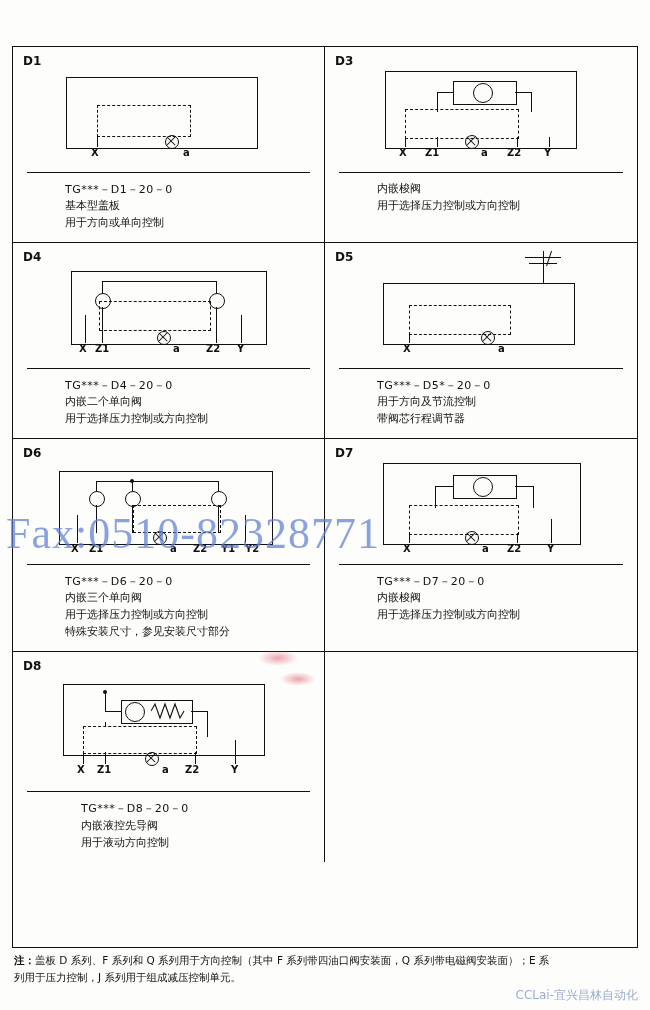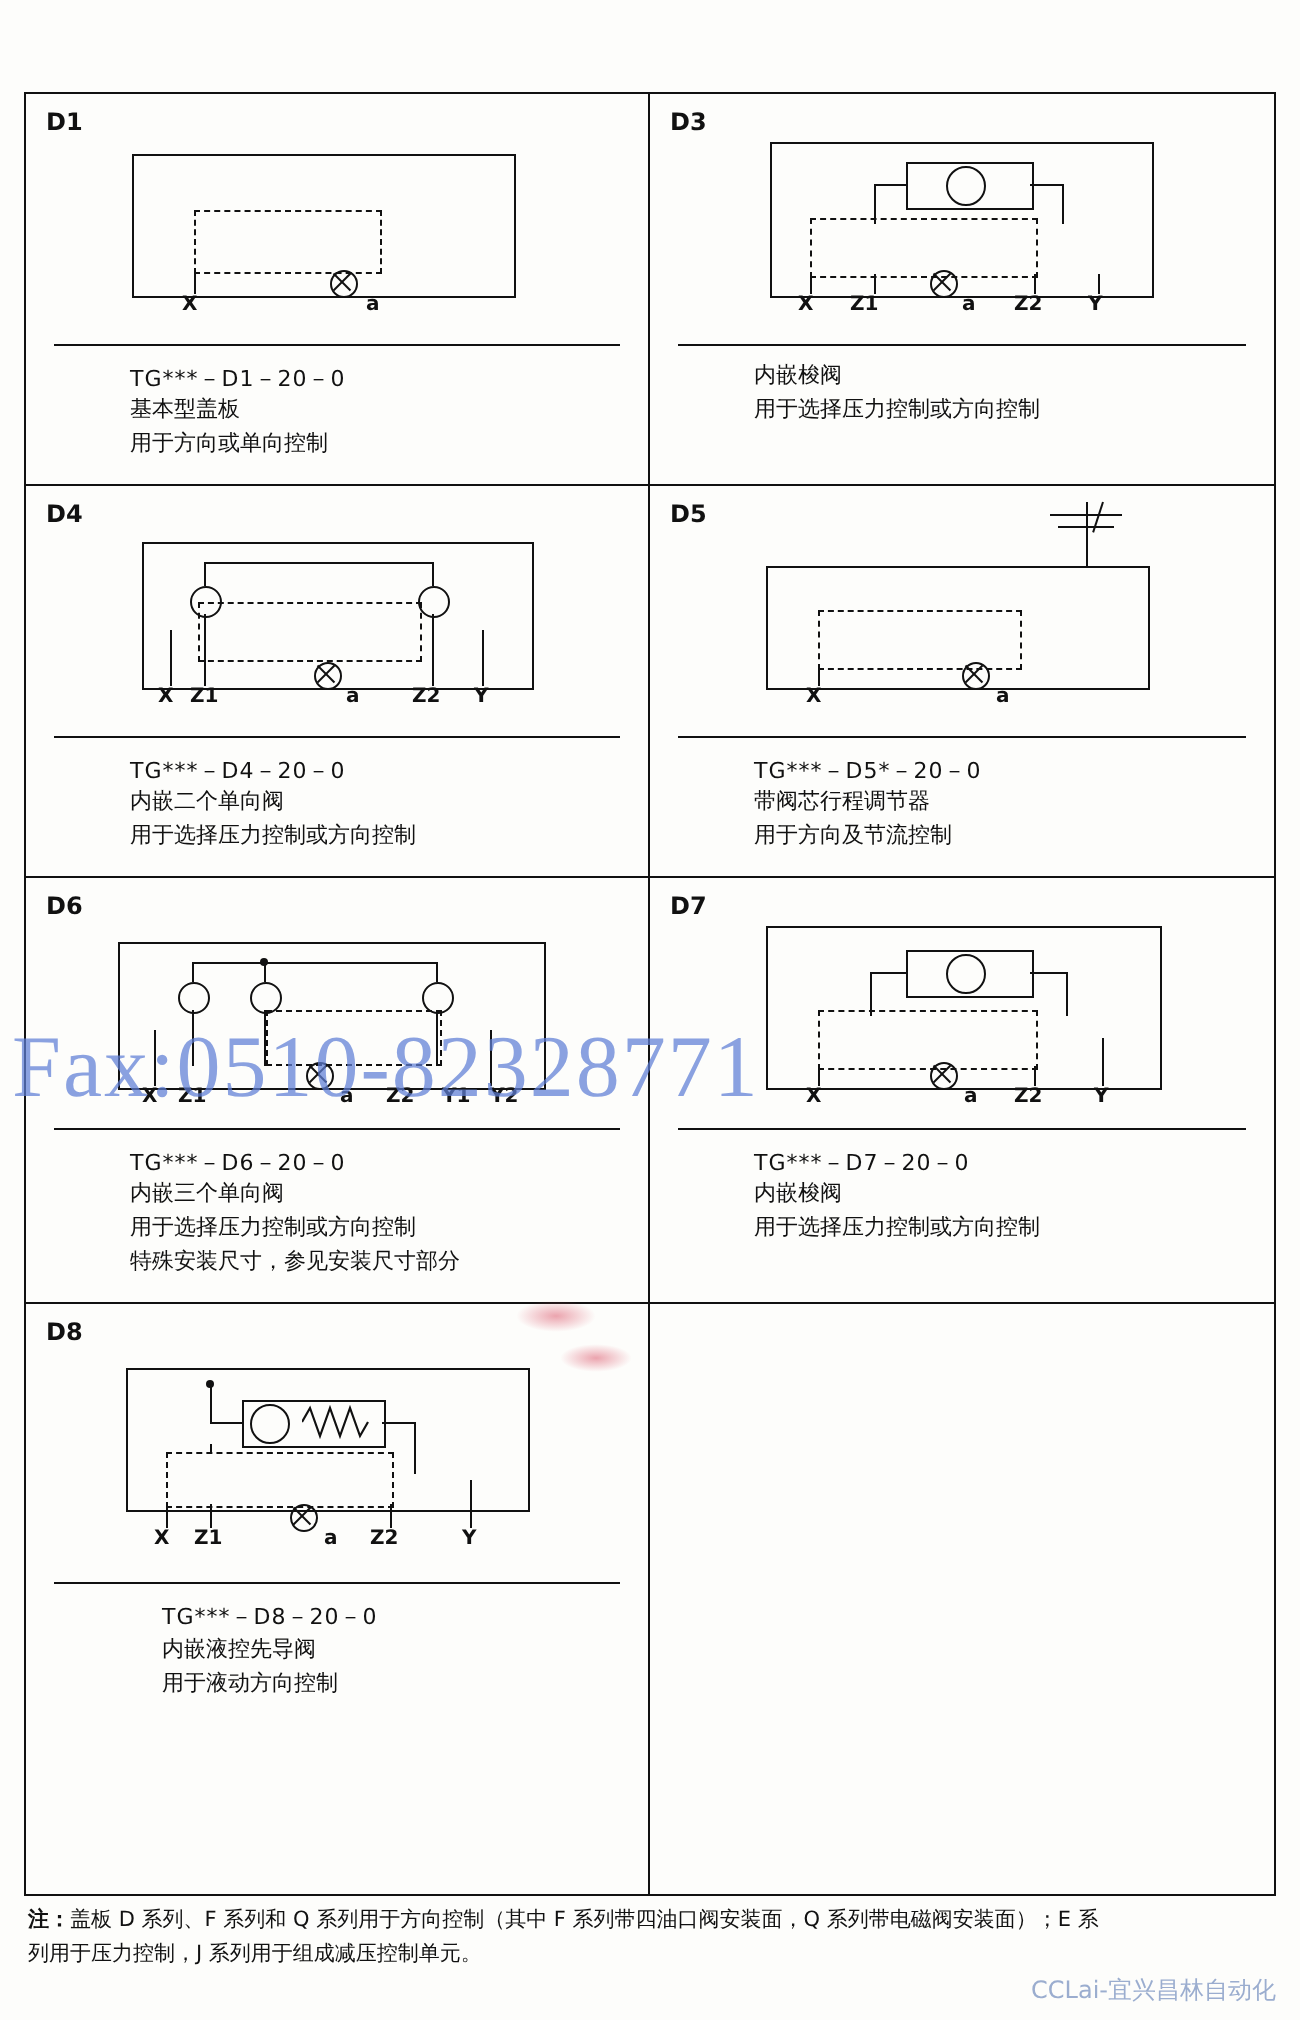--- a/index.html
+++ b/index.html
@@ -16,21 +16,21 @@
     position:absolute;left:14px;top:8px;
     font-size:13px;font-weight:bold;letter-spacing:0.5px;
   }
   .grid{
     position:absolute;left:12px;top:46px;
     width:624px;height:900px;
     border:1.5px solid #111;
     display:flex;flex-direction:column;
   }
   .row{display:flex;border-bottom:1.5px solid #111;}
-  .row:last-child{border-bottom:none;}
+  .row:last-child{border-bottom:none;flex-direction:column;}
   .cell{
     position:relative;
     width:50%;
     border-right:1.5px solid #111;
     box-sizing:border-box;
   }
   .cell:last-child{border-right:none;}
   .cell.blank{background:#fdfdfb;}
   .code{
     position:absolute;left:10px;top:7px;
@@ -220,22 +220,22 @@
           <div class="inner" style="left:84px;top:62px;width:100px;height:28px;"></div>
           <div class="vline" style="left:84px;top:90px;height:10px;"></div>
           <div class="lbl" style="left:78px;top:100px;">X</div>
           <div class="circle" style="left:156px;top:88px;width:12px;height:12px;"></div>
           <div class="xmark" style="left:156px;top:88px;width:12px;height:12px;"></div>
           <div class="lbl" style="left:173px;top:100px;">a</div>
         </div>
         <div class="divider"></div>
         <div class="desc">
           <div class="mono">TG***－D5*－20－0</div>
+          <div>用于方向及节流控制</div>
           <div>带阀芯行程调节器</div>
-          <div>用于方向及节流控制</div>
         </div>
       </div>
     </div>
 
     <div class="row">
 
       <div class="cell">
         <div class="code">D6</div>
         <div class="sym">
           <div class="outer" style="left:46px;top:32px;width:212px;height:72px;"></div>

